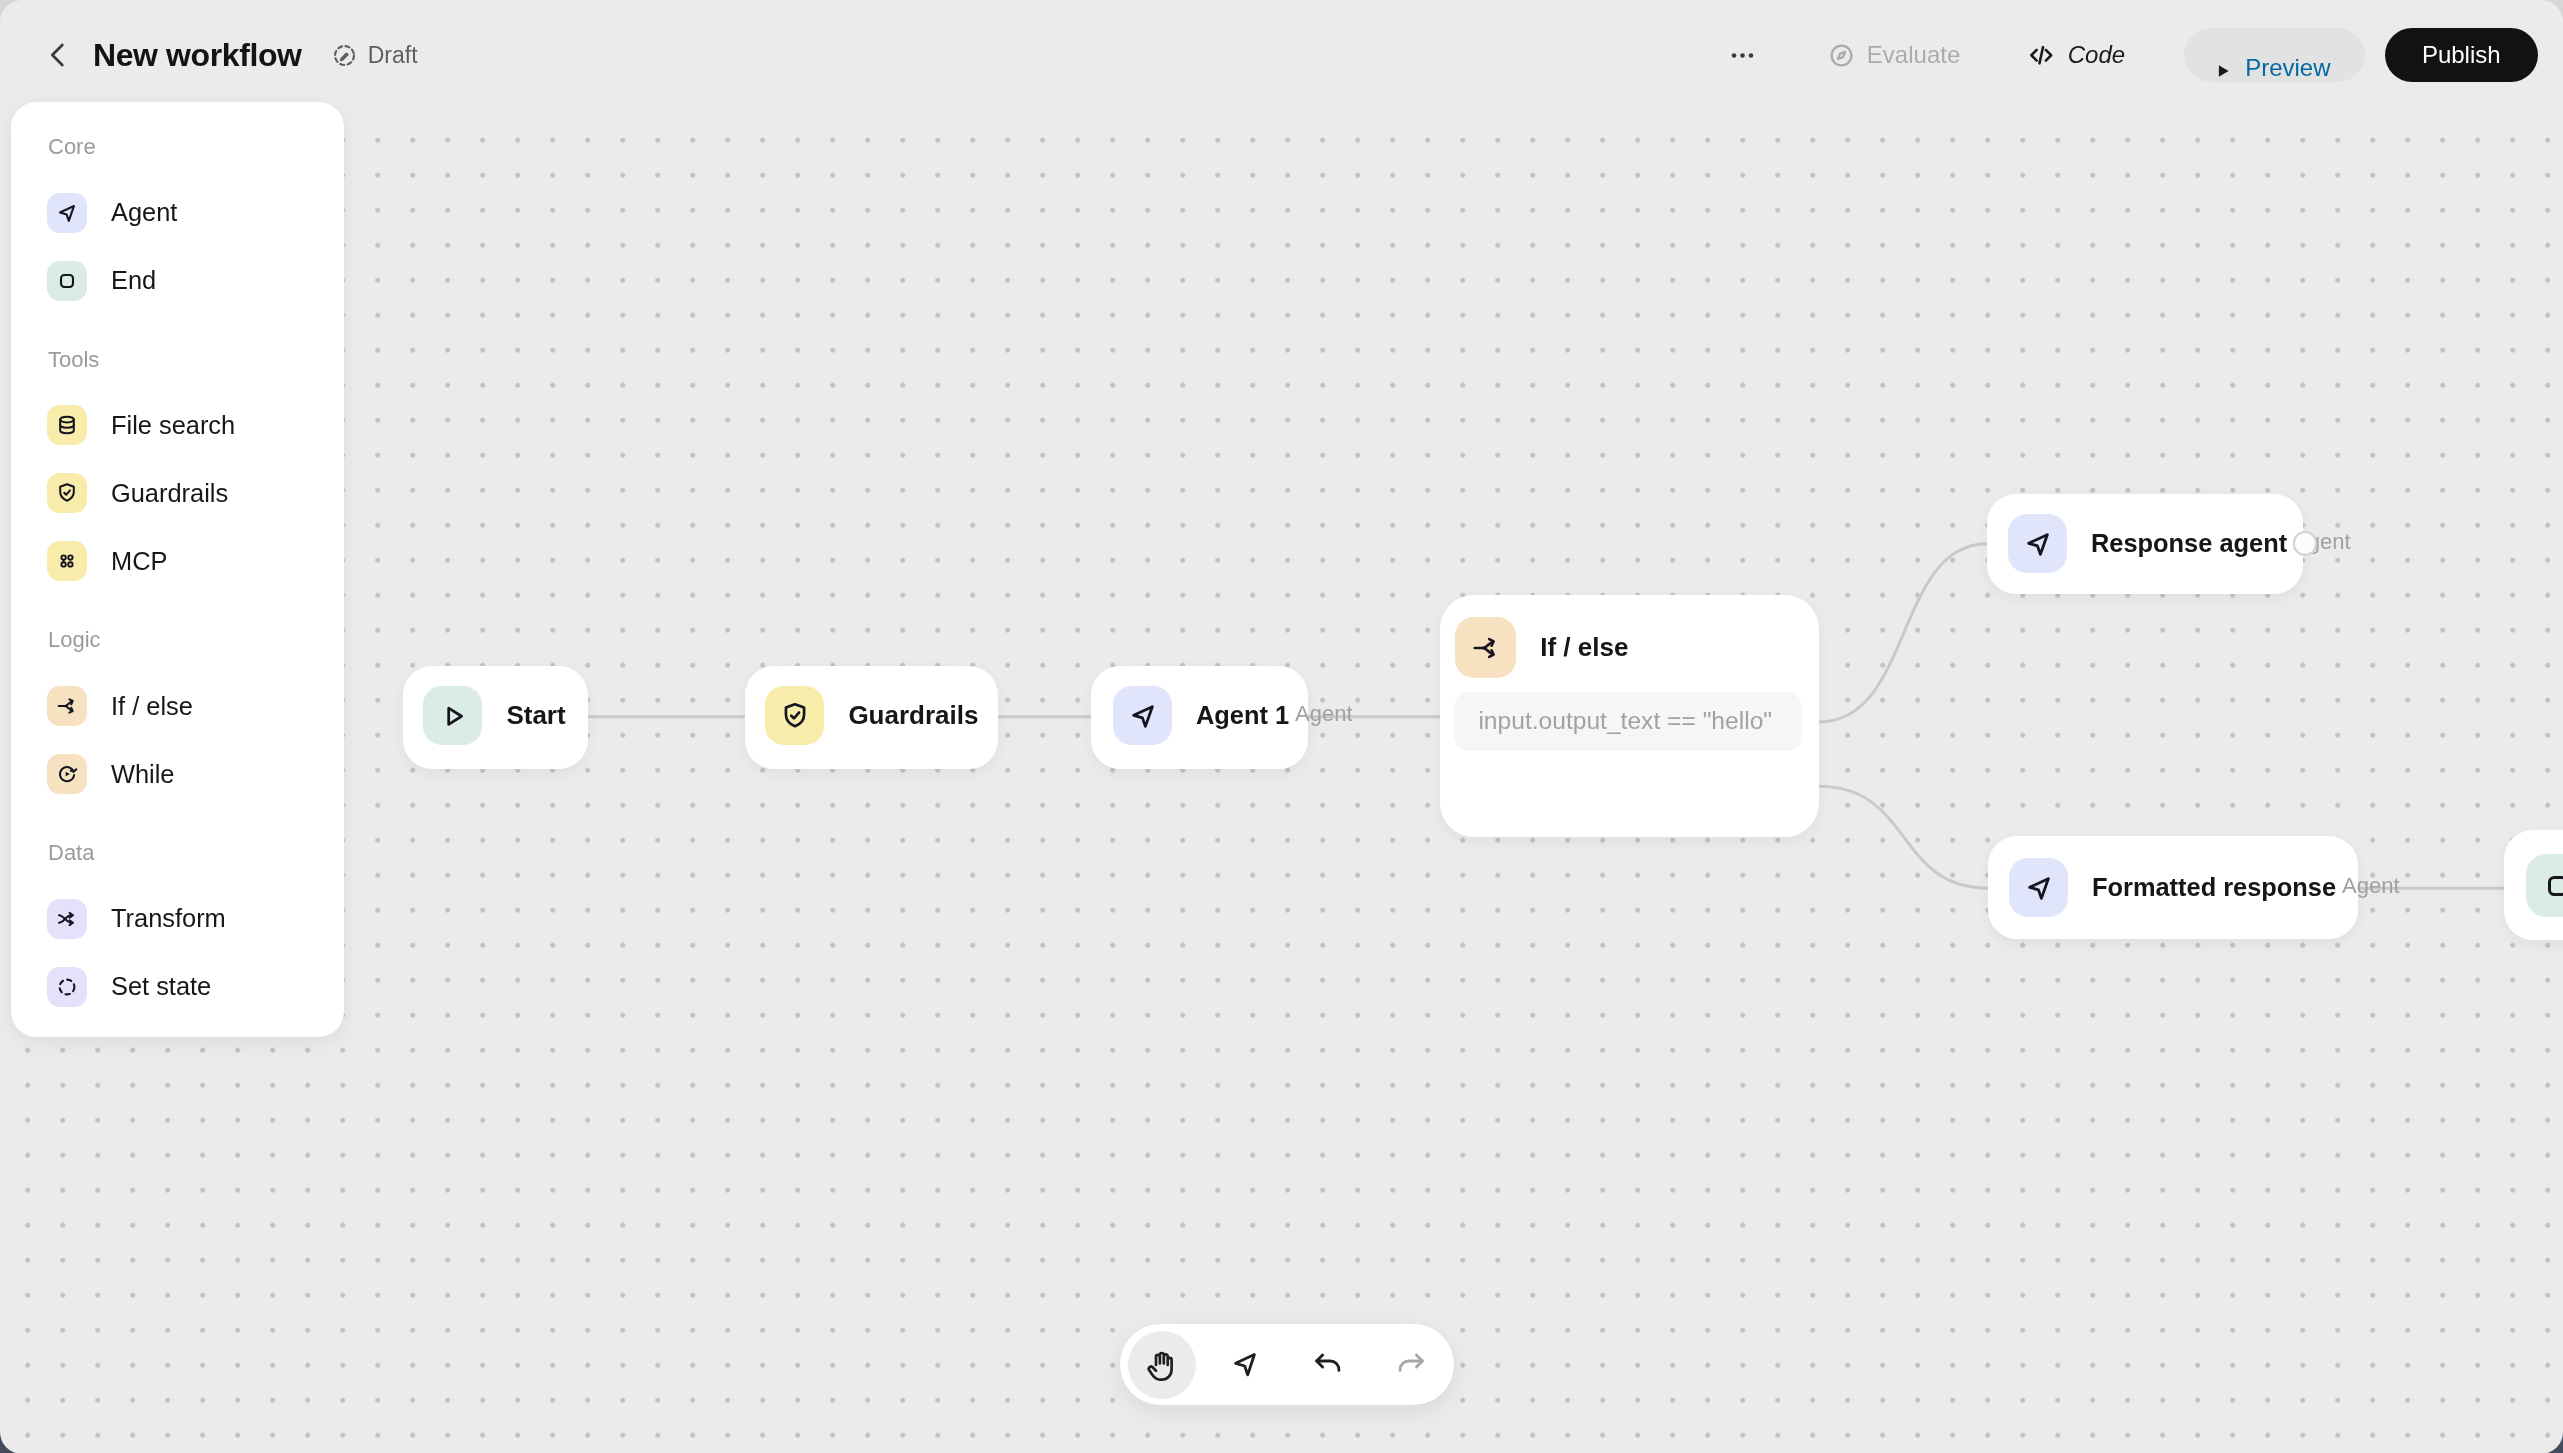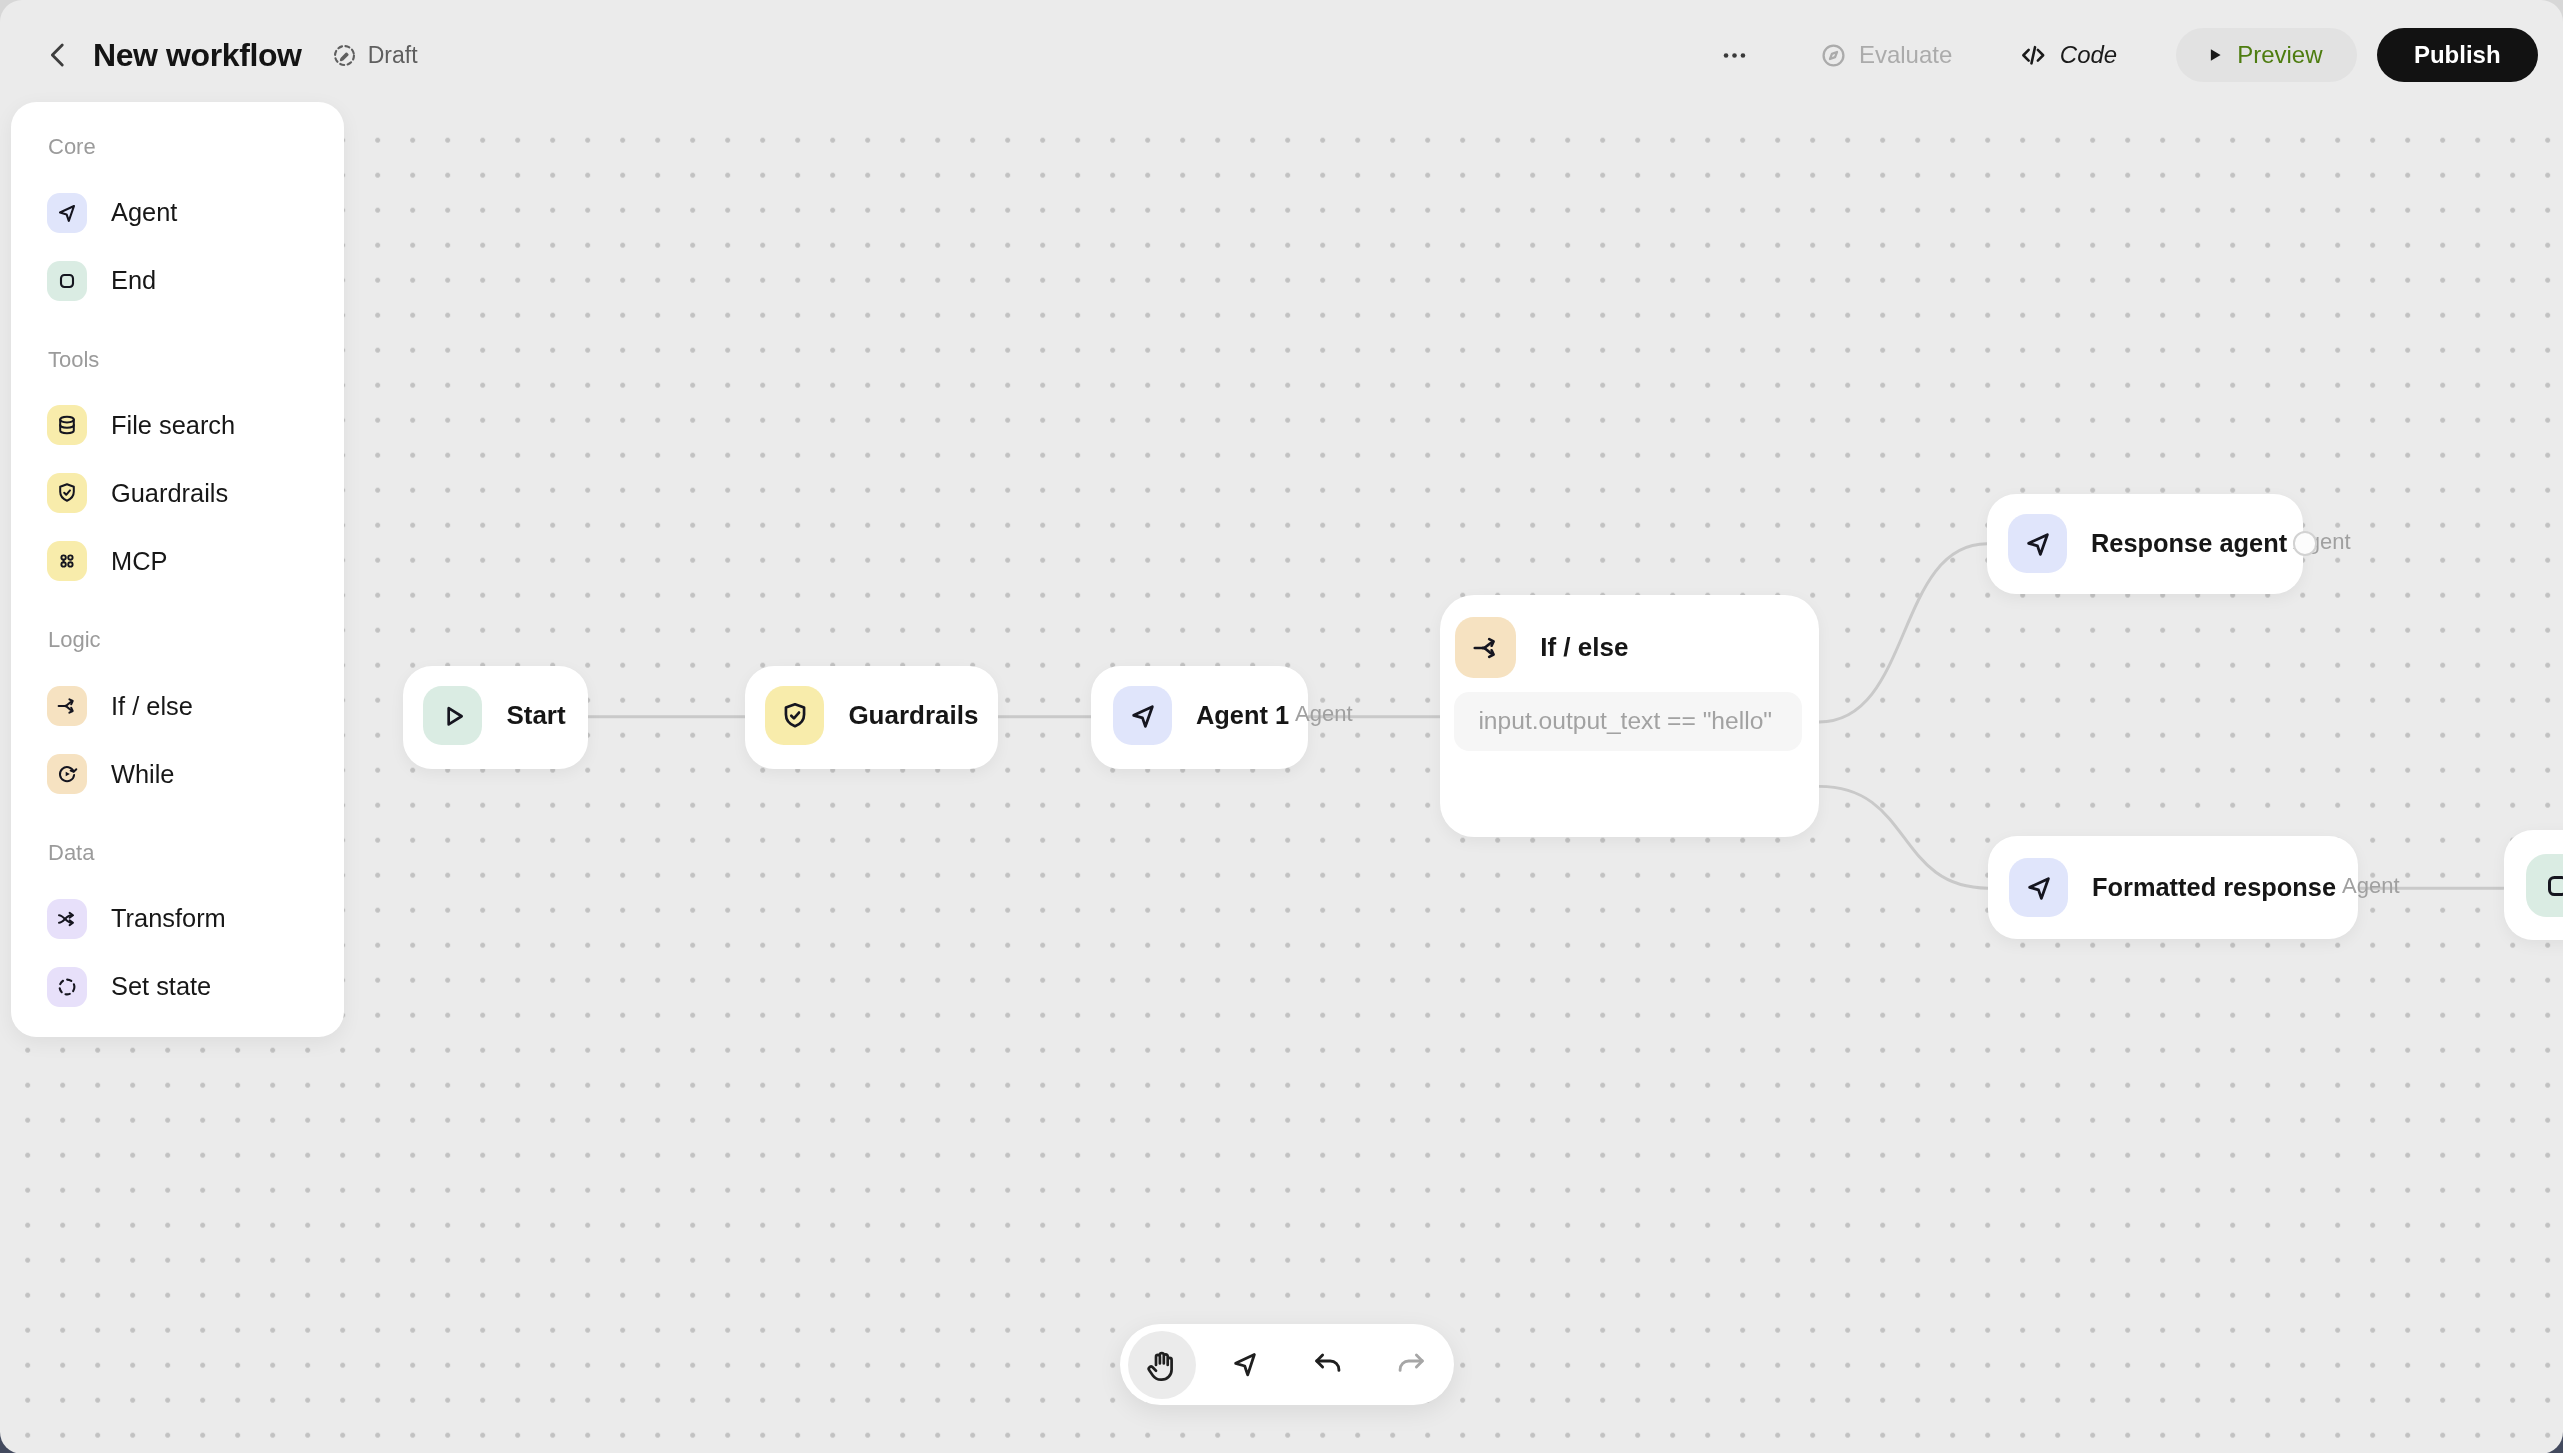--- a/index.html
+++ b/index.html
@@ -25,22 +25,22 @@
   .icon-btn{background:none;border:none;padding:0;cursor:pointer;display:flex;align-items:center;justify-content:center;}
   .back-btn{width:47px;height:47px;}
   .page-title{font-size:32px;font-weight:700;color:#141414;margin-left:12px;letter-spacing:-0.4px;}
   .draft{display:flex;align-items:center;gap:10.2px;margin-left:29px;color:#5f5f5f;font-size:23px;font-weight:500;}
   .spacer{flex:1;}
   .hdr-action{display:flex;align-items:center;gap:11px;background:none;border:none;cursor:pointer;font-family:inherit;}
   .ellipsis-btn{margin-left:0;}
   .evaluate-btn{margin-left:56px;color:#ababab;font-size:24px;font-weight:500;cursor:default;}
   .code-btn{margin-left:54px;color:#1a1a1a;font-size:24px;font-weight:500;font-style:italic;}
   .pill{display:flex;align-items:center;justify-content:center;gap:12px;height:54px;border-radius:27px;border:none;cursor:pointer;font-family:inherit;font-size:24px;font-weight:500;}
-  .preview-btn{margin-left:53px;background:#e2e2e2;color:#4d7c0f;padding:0 34px 0 27px;}
-  .publish-btn{margin-left:20.4px;background:#121212;color:#ffffff;padding:0 37px;font-weight:700;}
+  .preview-btn{margin-left:53px;background:#e2e2e2;color:#0369a1;padding:0 34px 0 27px;align-items:flex-end;}
+  .publish-btn{margin-left:20.4px;background:#121212;color:#ffffff;padding:0 37px;font-weight:400;}
   
   .sidebar{
     position:absolute;left:11px;top:102px;width:333px;height:935px;background:#fff;
     border-radius:25.4px;box-shadow:0 5.1px 20.4px rgba(0,0,0,.06);z-index:40;
     padding:32px 0 0 0;box-sizing:border-box;
   }
   .section-label{margin:0 0 18.7px 37px;font-size:22px;color:#9b9b9b;}
   .section-label.gap{margin-top:32px;}
   .side-item{display:flex;align-items:center;gap:24px;height:68px;padding-left:36px;cursor:pointer;}
   .tile{display:flex;align-items:center;justify-content:center;flex:none;}

